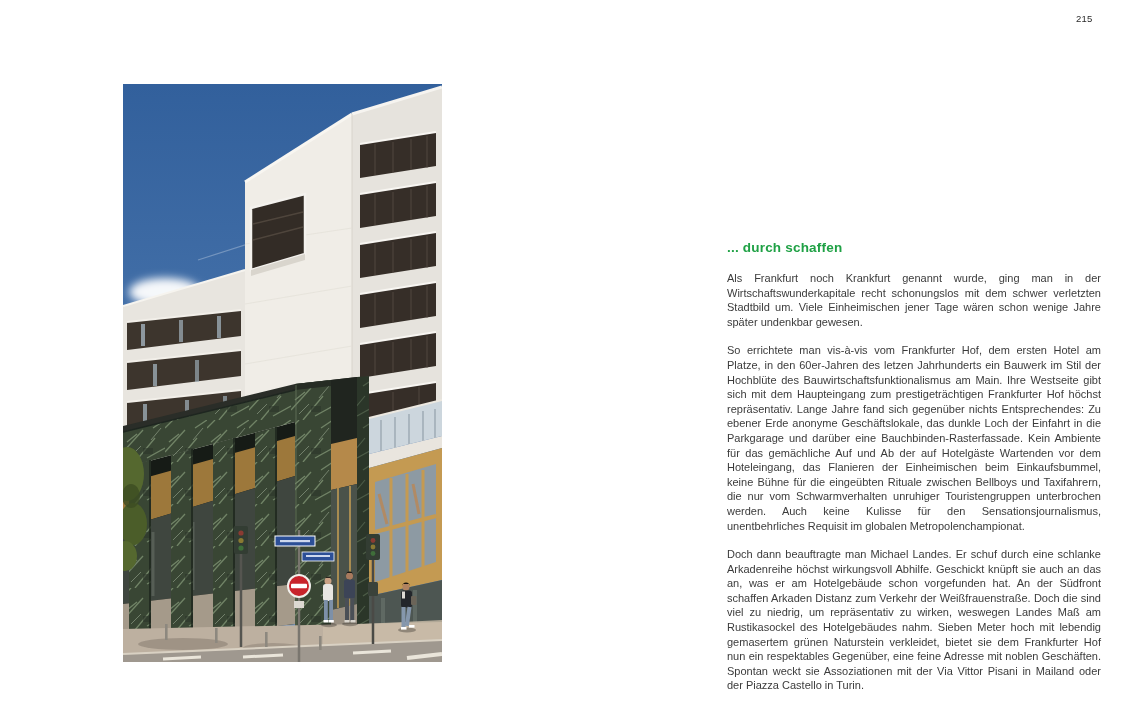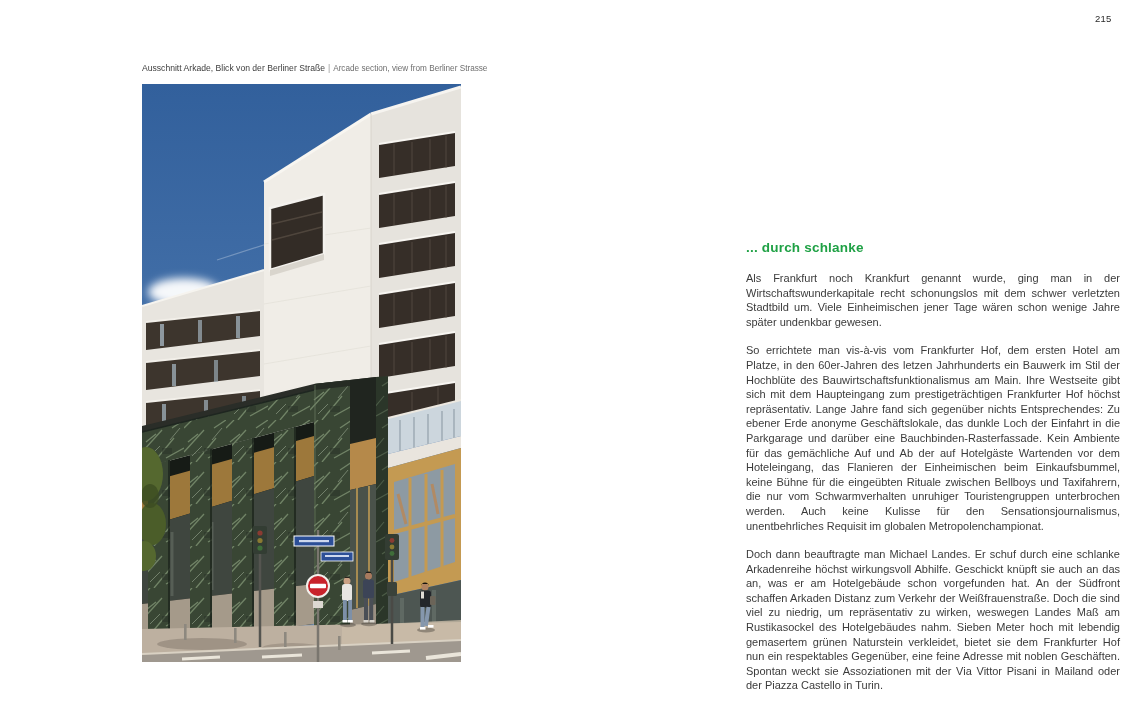--- a/index.html
+++ b/index.html
@@ -1,20 +1,20 @@
 <!DOCTYPE html>
 <html lang="de"><head>
 <meta charset="utf-8">
 <style>
   html,body{margin:0;padding:0;}
   body{
     width:1134px;height:709px;background:#ffffff;position:relative;overflow:hidden;
     font-family:"Liberation Sans", sans-serif;color:#3b3b3b;
   }
-  .page{position:absolute;inset:0;margin-left:19px;}
+  .page{position:absolute;inset:0;}
   .page-number{
     position:absolute;left:1076px;top:13px;font-size:9.5px;color:#2a2a2a;letter-spacing:.2px;
   }
   .caption{
     position:absolute;left:123px;top:63px;width:500px;font-size:8.6px;color:#3c3c3c;white-space:nowrap;
   }
   .caption .cap-sep{color:#9a9a9a;padding:0 3px;}
   .caption .cap-en{font-size:8.2px;color:#6e6e6e;}
   figure.photo{
     position:absolute;left:123px;top:84px;width:319px;height:578px;margin:0;
@@ -32,23 +32,20 @@
     color:#3b3b3b;hyphens:auto;-webkit-hyphens:auto;
   }
 </style>
 </head>
 <body>
 
 <div class="page">
 
   <div class="page-number">215</div>
 
-  <div class="caption">
-    <span class="cap-de">Ausschnitt Arkade, Blick von der Berliner Straße</span><span class="cap-sep">|</span><span class="cap-en">Arcade section, view from Berliner Strasse</span>
-  </div>
 
   <figure class="photo">
     <svg width="319" height="578" viewBox="0 0 319 578" xmlns="http://www.w3.org/2000/svg">
       <defs>
         <linearGradient id="skyGrad" x1="0" y1="0" x2="0" y2="1">
           <stop offset="0" stop-color="#32609c"></stop>
           <stop offset="0.6" stop-color="#4a76ad"></stop>
           <stop offset="1" stop-color="#7c9dc6"></stop>
         </linearGradient>
         <pattern id="marble" width="42" height="42" patternUnits="userSpaceOnUse">
@@ -332,19 +329,19 @@
           <rect x="278.5" y="523" width="4" height="21" fill="#8597ad"></rect>
           <rect x="284.5" y="523" width="4" height="19" transform="rotate(8 286 523)" fill="#8597ad"></rect>
           <rect x="278" y="543" width="5.5" height="2.6" fill="#ffffff"></rect>
           <rect x="286" y="541" width="5.5" height="2.6" fill="#ffffff"></rect>
         </g>
       </g>
     </svg>
   </figure>
 
   <div class="article">
-    <h2 style="color: rgb(31, 161, 69);">... durch schlanke</h2>
+    <h2 style="color: rgb(31, 161, 69);">... durch schaffen</h2>
     <p lang="de">Als Frankfurt noch Krankfurt genannt wurde, ging man in der Wirtschaftswunderkapitale recht schonungslos mit dem schwer verletzten Stadtbild um. Viele Einheimischen jener Tage wären schon wenige Jahre später undenkbar gewesen.</p>
     <p lang="de">So errichtete man vis-à-vis vom Frankfurter Hof, dem ersten Hotel am Platze, in den 60er-Jahren des letzen Jahrhunderts ein Bauwerk im Stil der Hochblüte des Bauwirtschaftsfunktionalismus am Main. Ihre Westseite gibt sich mit dem Haupteingang zum prestigeträchtigen Frankfurter Hof höchst repräsentativ. Lange Jahre fand sich gegenüber nichts Entsprechendes: Zu ebener Erde anonyme Geschäftslokale, das dunkle Loch der Einfahrt in die Parkgarage und darüber eine Bauchbinden-Rasterfassade. Kein Ambiente für das gemächliche Auf und Ab der auf Hotelgäste Wartenden vor dem Hoteleingang, das Flanieren der Einheimischen beim Einkaufsbummel, keine Bühne für die eingeübten Rituale zwischen Bellboys und Taxifahrern, die nur vom Schwarmverhalten unruhiger Touristengruppen unterbrochen werden. Auch keine Kulisse für den Sensationsjournalismus, unentbehrliches Requisit im globalen Metropolenchampionat.</p>
     <p lang="de">Doch dann beauftragte man Michael Landes. Er schuf durch eine schlanke Arkadenreihe höchst wirkungsvoll Abhilfe. Geschickt knüpft sie auch an das an, was er am Hotelgebäude schon vorgefunden hat. An der Südfront schaffen Arkaden Distanz zum Verkehr der Weißfrauenstraße. Doch die sind viel zu niedrig, um repräsentativ zu wirken, weswegen Landes Maß am Rustikasockel des Hotelgebäudes nahm. Sieben Meter hoch mit lebendig gemasertem grünen Naturstein verkleidet, bietet sie dem Frankfurter Hof nun ein respektables Gegenüber, eine feine Adresse mit noblen Geschäften. Spontan weckt sie Assoziationen mit der Via Vittor Pisani in Mailand oder der Piazza Castello in Turin.</p>
   </div>
 
 </div>
 
 </body></html>

